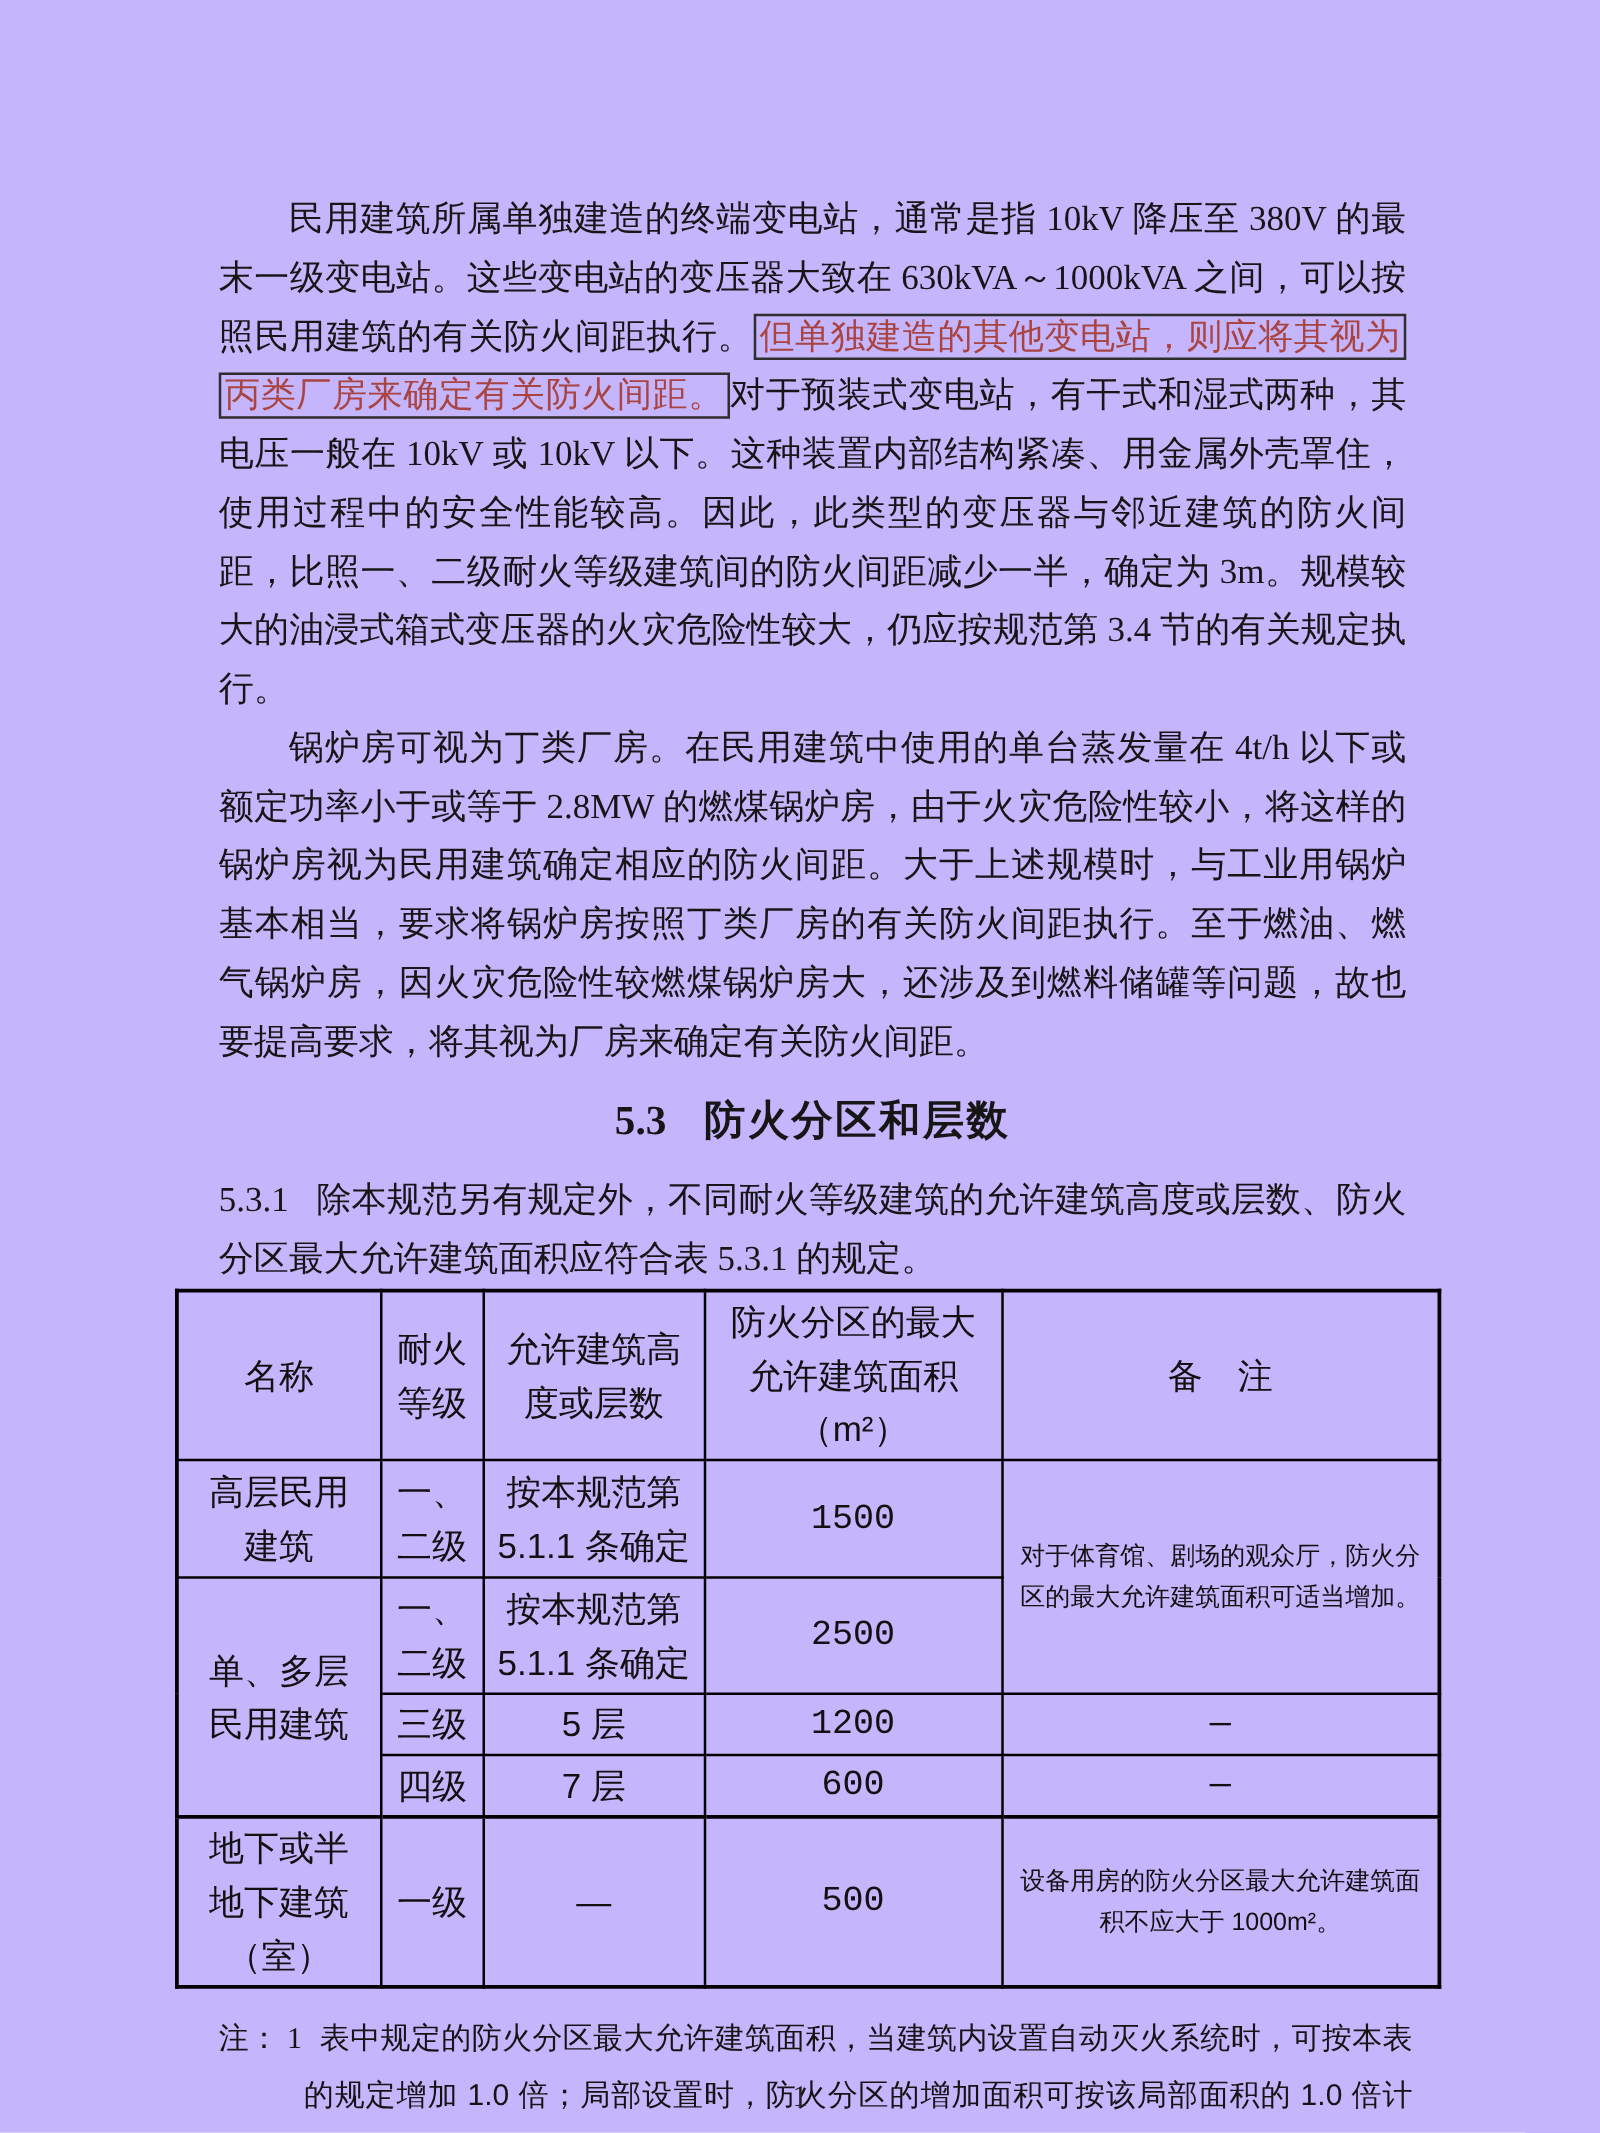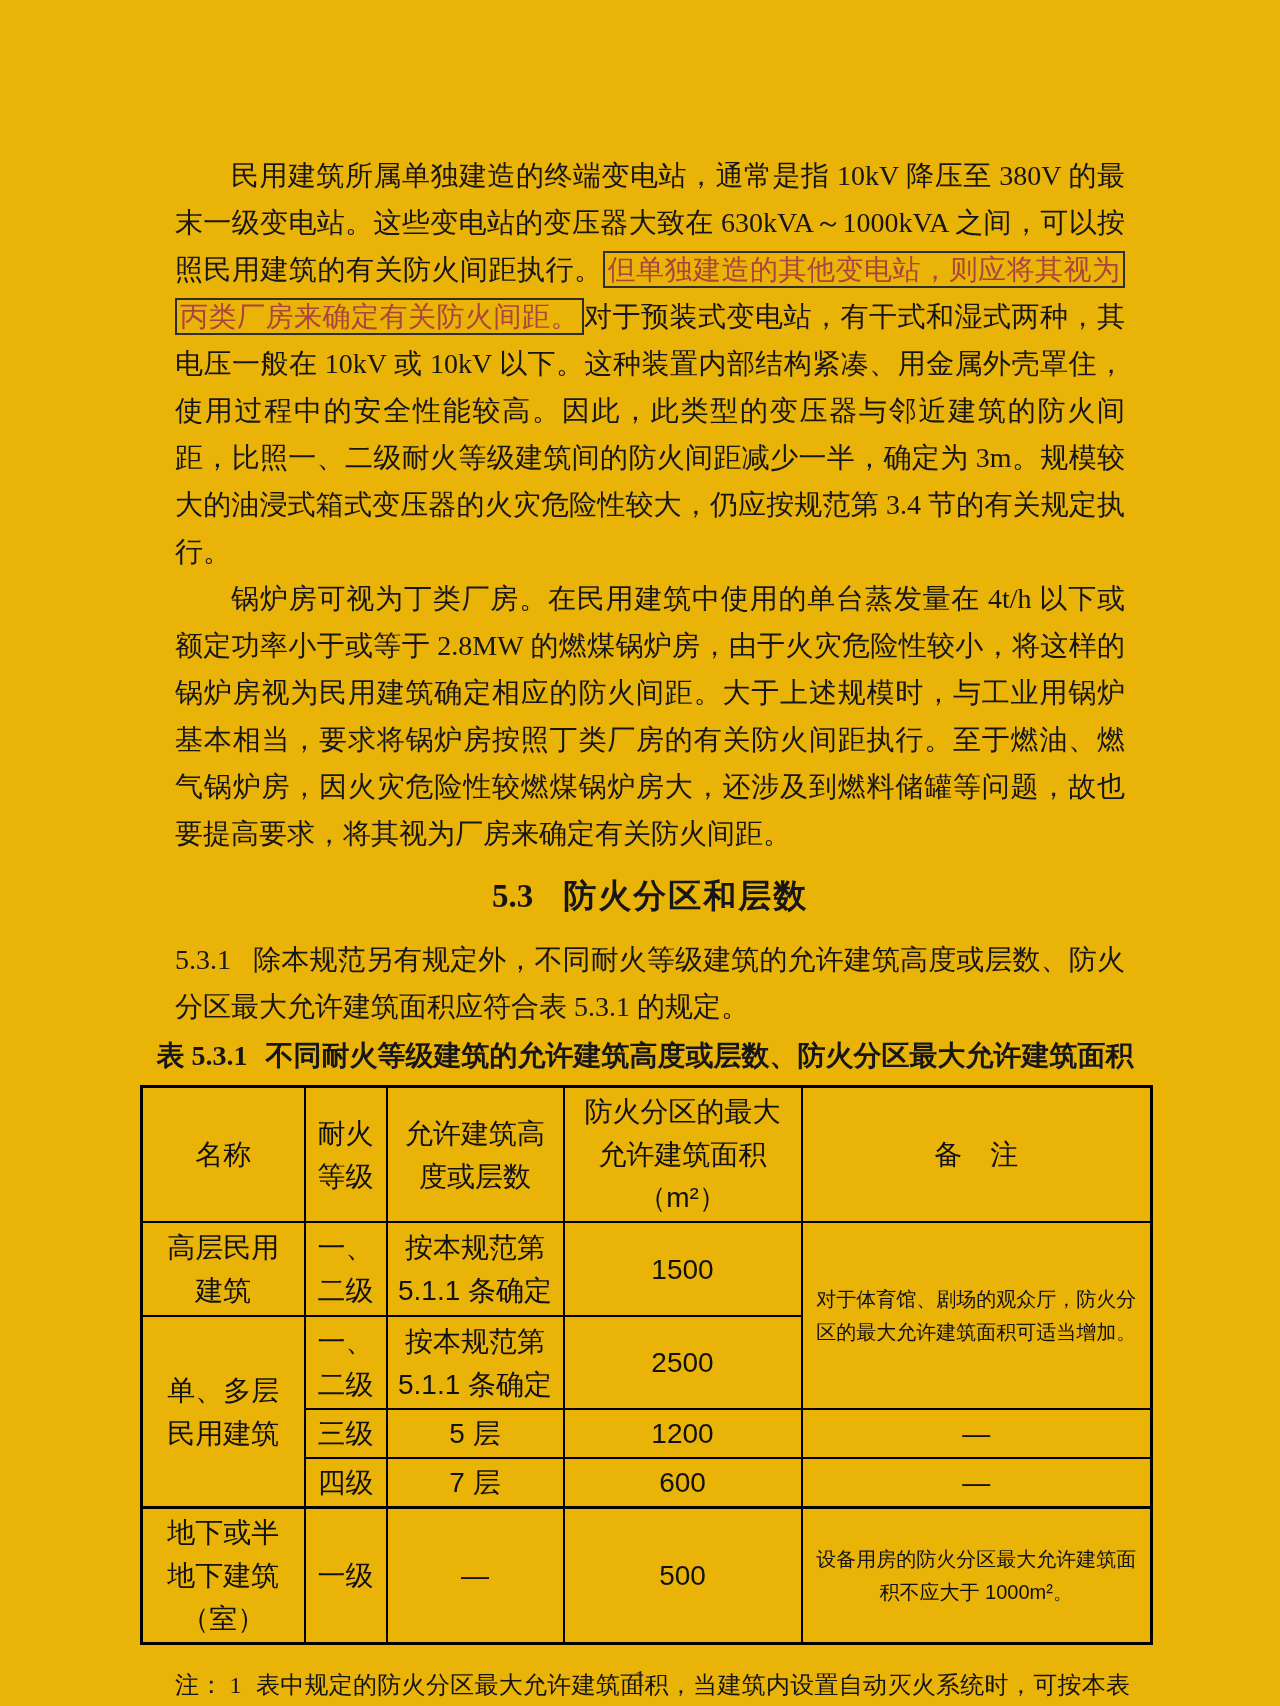--- a/index.html
+++ b/index.html
@@ -1,17 +1,17 @@
 <!DOCTYPE html>
 <html><head>
 <meta charset="utf-8">
 <style>
   html,body{margin:0;padding:0;background:#e8e8e8;}
   .page{
-    width:1280px;height:1706px;margin:0 auto;background:#eab308;
+    width:1280px;height:1706px;margin:0 auto;background:#c4b5fd;
     position:relative;box-sizing:border-box;padding-top:152px;
     font-family:"Liberation Serif","DejaVu Serif",serif;color:#161616;
     overflow:hidden;
   }
   .body-para{
     margin:0 155px 0 175px;font-size:28px;line-height:47px;
     text-align:justify;text-justify:inter-ideograph;
   }
   .indent{text-indent:2em;}
   .hl{
@@ -39,21 +39,21 @@
     font-family:"Liberation Sans","DejaVu Sans",sans-serif;font-size:28px;
     border:3px solid #000;
   }
   table.spec th,table.spec td{
     border:2px solid #000;text-align:center;vertical-align:middle;
     font-weight:normal;line-height:43px;padding:2px 6px;box-sizing:border-box;
     color:#111;
   }
   table.spec th{padding:2px 8px;}
   table.spec td.name-cell{padding:2px 16px;}
-  table.spec td.num-cell{font-family:Liberation Sans, sans-serif;}
+  table.spec td.num-cell{font-family:Liberation Mono, monospace;}
   table.spec td.remark-cell{
     text-align:center;font-size:20px;line-height:33px;padding:4px 13px;
   }
   table.spec tr.group-top td{border-top:3px solid #000;}
   .notes{
     margin:17px 150px 0 175px;
     font-family:"Liberation Sans","DejaVu Sans",sans-serif;
     font-size:24px;line-height:46px;text-align:justify;color:#141414;
   }
   .note{margin:0;}
@@ -71,21 +71,20 @@
 <div class="page">
 
   <p class="body-para indent"><span>民用建筑所属单独建造的终端变电站，通常是指 10kV 降压至 380V 的最末一级变电站。这些变电站的变压器大致在 630kVA～1000kVA 之间，可以按照民用建筑的有关防火间距执行。</span><span class="hl">但单独建造的其他变电站，则应将其视为丙类厂房来确定有关防火间距。</span><span>对于预装式变电站，有干式和湿式两种，其电压一般在 10kV 或 10kV 以下。这种装置内部结构紧凑、用金属外壳罩住，使用过程中的安全性能较高。因此，此类型的变压器与邻近建筑的防火间距，比照一、二级耐火等级建筑间的防火间距减少一半，确定为 3m。规模较大的油浸式箱式变压器的火灾危险性较大，仍应按规范第 3.4 节的有关规定执行。</span></p>
 
   <p class="body-para indent">锅炉房可视为丁类厂房。在民用建筑中使用的单台蒸发量在 4t/h 以下或额定功率小于或等于 2.8MW 的燃煤锅炉房，由于火灾危险性较小，将这样的锅炉房视为民用建筑确定相应的防火间距。大于上述规模时，与工业用锅炉基本相当，要求将锅炉房按照丁类厂房的有关防火间距执行。至于燃油、燃气锅炉房，因火灾危险性较燃煤锅炉房大，还涉及到燃料储罐等问题，故也要提高要求，将其视为厂房来确定有关防火间距。</p>
 
   <h2 class="section-heading"><span class="num">5.3</span><span class="ttl">防火分区和层数</span></h2>
 
   <p class="clause"><span class="cnum">5.3.1</span><span>除本规范另有规定外，不同耐火等级建筑的允许建筑高度或层数、防火分区最大允许建筑面积应符合表 5.3.1 的规定。</span></p>
 
-  <p class="table-title"><span class="tnum">表 5.3.1</span><span>不同耐火等级建筑的允许建筑高度或层数、防火分区最大允许建筑面积</span></p>
 
   <table class="spec">
     <colgroup>
       <col style="width:163px">
         <col style="width:82px">
         <col style="width:177px">
         <col style="width:238px">
         <col style="width:350px">
     </colgroup>
     <tbody>

